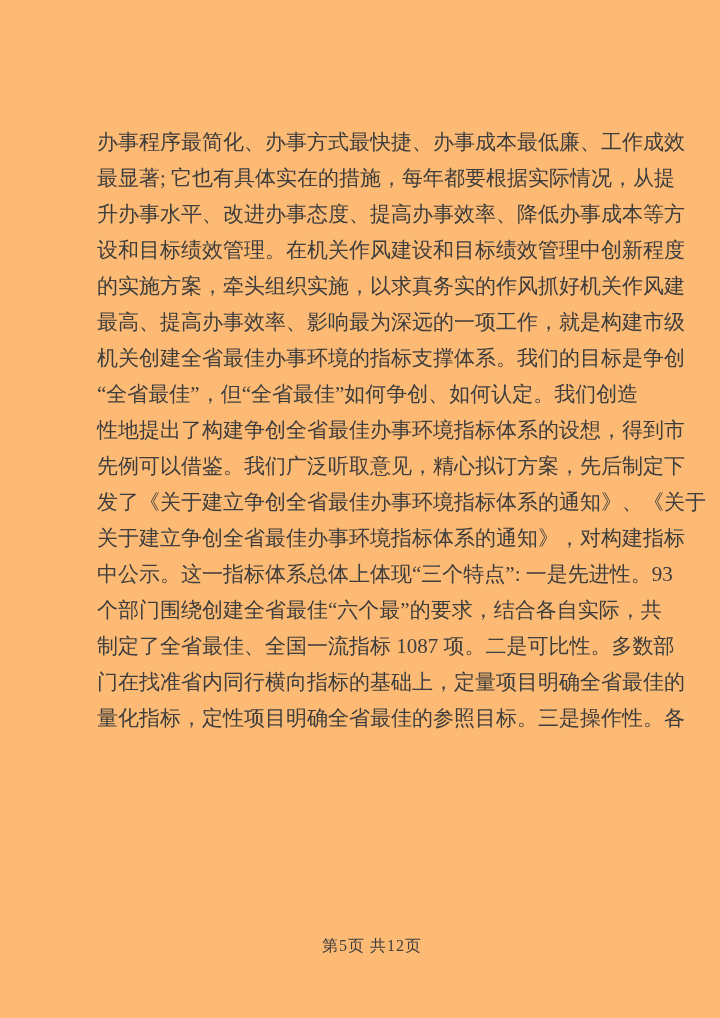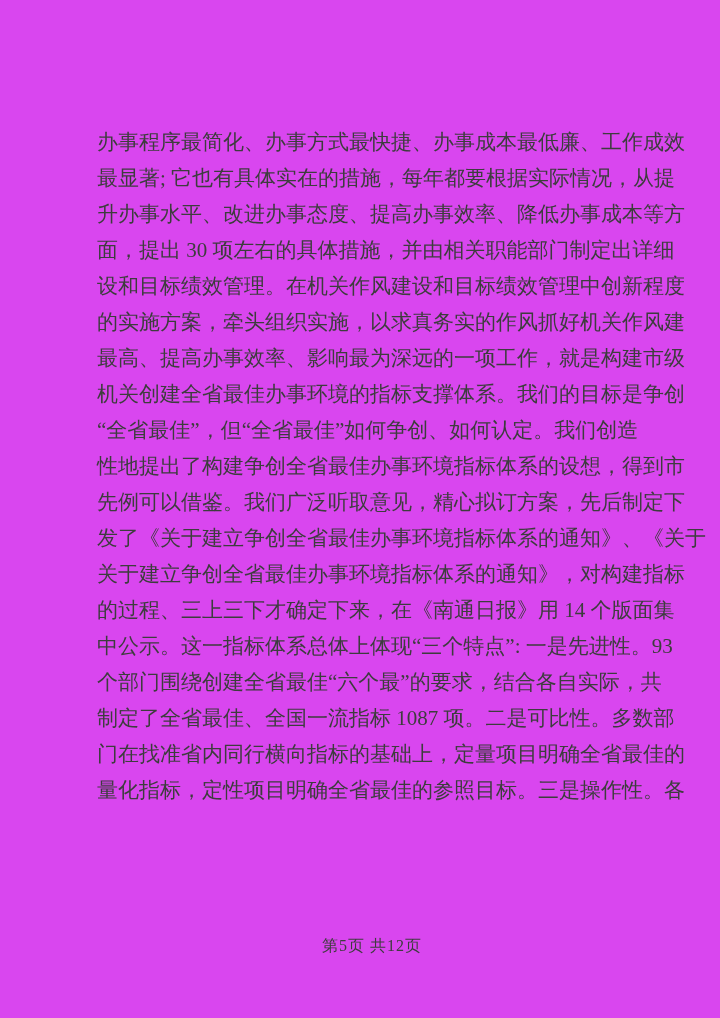--- a/index.html
+++ b/index.html
@@ -4,21 +4,21 @@
 <style>
   html, body {
     margin: 0;
     padding: 0;
     background: #ffffff;
   }
   .page {
     position: relative;
     width: 720px;
     height: 1018px;
-    background: #d946ef;
+    background: #fdba74;
     overflow: hidden;
     font-family: "Liberation Serif", "DejaVu Serif", serif;
   }
   .content {
     position: absolute;
     left: 97px;
     top: 124px;
     width: 527px;
     color: #3d3d3d;
   }
@@ -52,31 +52,29 @@
   }
 </style>
 </head>
 <body>
 
 <div class="page">
   <div class="content">
     <div class="line"><span>办事程序最简化、办事方式最快捷、办事成本最低廉、工作成效</span></div>
     <div class="line"><span>最显著; 它也有具体实在的措施，每年都要根据实际情况，从提</span></div>
     <div class="line"><span>升办事水平、改进办事态度、提高办事效率、降低办事成本等方</span></div>
-    <div class="line"><span>面，提出 30 项左右的具体措施，并由相关职能部门制定出详细</span></div>
     <div class="line"><span>设和目标绩效管理。在机关作风建设和目标绩效管理中创新程度</span></div>
     <div class="line"><span>的实施方案，牵头组织实施，以求真务实的作风抓好机关作风建</span></div>
     <div class="line"><span>最高、提高办事效率、影响最为深远的一项工作，就是构建市级</span></div>
     <div class="line"><span>机关创建全省最佳办事环境的指标支撑体系。我们的目标是争创</span></div>
     <div class="line"><span>“全省最佳”，但“全省最佳”如何争创、如何认定。我们创造</span></div>
     <div class="line"><span>性地提出了构建争创全省最佳办事环境指标体系的设想，得到市</span></div>
     <div class="line"><span>先例可以借鉴。我们广泛听取意见，精心拟订方案，先后制定下</span></div>
     <div class="line"><span>发了《关于建立争创全省最佳办事环境指标体系的通知》、《关于</span></div>
     <div class="line"><span>关于建立争创全省最佳办事环境指标体系的通知》，对构建指标</span></div>
-    <div class="line"><span>的过程、三上三下才确定下来，在《南通日报》用 14 个版面集</span></div>
     <div class="line"><span>中公示。这一指标体系总体上体现“三个特点”: 一是先进性。93</span></div>
     <div class="line"><span>个部门围绕创建全省最佳“六个最”的要求，结合各自实际，共</span></div>
     <div class="line"><span>制定了全省最佳、全国一流指标 1087 项。二是可比性。多数部</span></div>
     <div class="line"><span>门在找准省内同行横向指标的基础上，定量项目明确全省最佳的</span></div>
     <div class="line"><span>量化指标，定性项目明确全省最佳的参照目标。三是操作性。各</span></div>
   </div>
   <div class="footer">
     <span>第5页 共12页</span>
   </div>
 </div>

